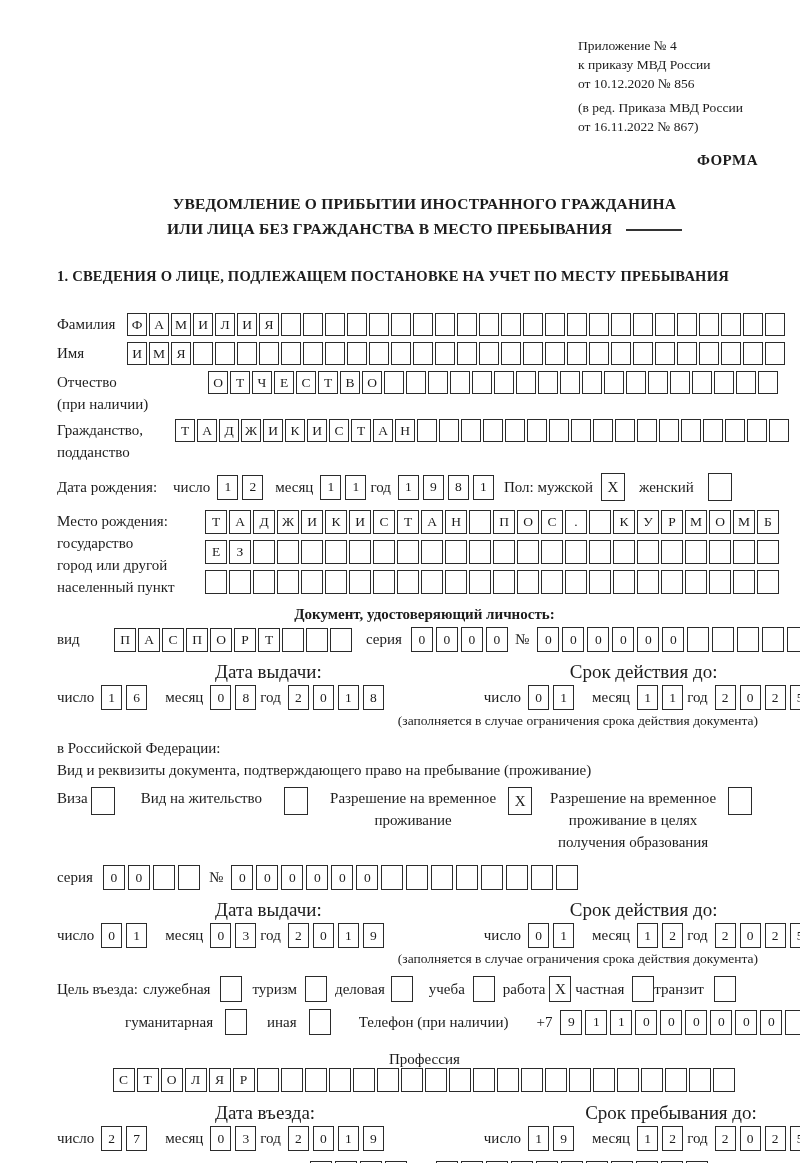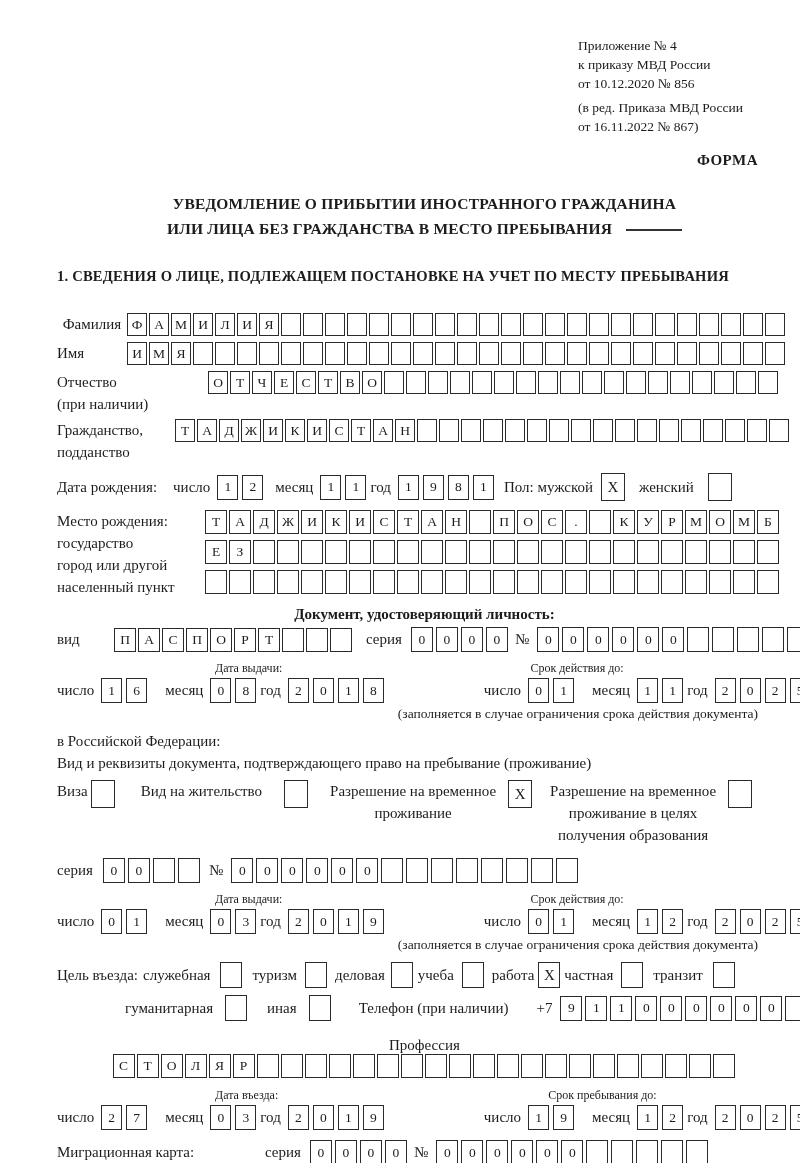--- a/index.html
+++ b/index.html
@@ -35,21 +35,21 @@
   .date .cell { width:21px; height:25px; margin-right:4px; }
 
   .cbox { flex:0 0 auto; width:24px; height:28px; border:1.6px solid #2b2b2b;
           display:inline-flex; align-items:center; justify-content:center; font-size:15px; }
   .cbox.sm { width:22px; height:26px; }
 
   .dl { flex:0 0 auto; margin-right:7px; }
   .ml14 { margin-left:14px; } .ml8 { margin-left:8px; }
 
   .center-bold { text-align:center; font-weight:bold; font-size:15px; margin-top:8px; }
-  .dates-header { display:flex; font-size:12px; margin-top:9px; }
+  .dates-header { display:flex; font-size:19px; margin-top:9px; }
   .note { font-size:13.5px; text-align:right; margin-right:34px; margin-top:3px; }
   .para { font-size:15px; margin-top:8px; line-height:22px; }
 
   .ctext { text-align:center; font-size:15px; line-height:22px; }
   .mt6 { margin-top:6px; }
 </style>
 </head>
 <body>
 
 <div class="content">
@@ -65,21 +65,21 @@
 
   <div class="title">
     <div>УВЕДОМЛЕНИЕ О ПРИБЫТИИ ИНОСТРАННОГО ГРАЖДАНИНА</div>
     <div>
       <span>ИЛИ ЛИЦА БЕЗ ГРАЖДАНСТВА В МЕСТО ПРЕБЫВАНИЯ</span><span class="blank-line"></span>
     </div>
   </div>
 
   <div class="section-heading">1. СВЕДЕНИЯ О ЛИЦЕ, ПОДЛЕЖАЩЕМ ПОСТАНОВКЕ НА УЧЕТ ПО МЕСТУ ПРЕБЫВАНИЯ</div>
 
-  <div class="frow" style="margin-top:28px;text-align:center;">
+  <div class="frow" style="margin-top:28px;">
     <span class="lab w70">Фамилия</span>
     <span class="cellrow">
         <span class="cell">Ф</span>
         <span class="cell">А</span>
         <span class="cell">М</span>
         <span class="cell">И</span>
         <span class="cell">Л</span>
         <span class="cell">И</span>
         <span class="cell">Я</span>
         <span class="cell"></span>
@@ -504,27 +504,27 @@
   <div class="note">(заполняется в случае ограничения срока действия документа)</div>
 
   <div class="frow" style="margin-top:9px;">
     <span class="lab" style="margin-right:5px;">Цель въезда:</span>
     <span class="lab">служебная</span>
     <span class="cbox sm" style="margin-left:10px;"></span>
     <span class="lab" style="margin-left:10px;">туризм</span>
     <span class="cbox sm" style="margin-left:8px;"></span>
     <span class="lab" style="margin-left:8px;">деловая</span>
     <span class="cbox sm" style="margin-left:6px;"></span>
-    <span class="lab" style="margin-left:5px;text-align:center;">учеба</span>
+    <span class="lab" style="margin-left:16px;text-align:center;">учеба</span>
     <span class="cbox sm" style="margin-left:8px;"></span>
     <span class="lab" style="margin-left:8px;">работа</span>
     <span class="cbox sm" style="margin-left:4px;">X</span>
     <span class="lab" style="margin-left:4px;">частная</span>
     <span class="cbox sm" style="margin-left:8px;"></span>
-    <span class="lab" style="margin-left:10px;">транзит</span>
+    <span class="lab" style="margin-left:0;">транзит</span>
     <span class="cbox sm" style="margin-left:10px;"></span>
   </div>
   <div class="frow" style="margin-top:7px;">
     <span class="lab" style="margin-left:68px;">гуманитарная</span>
     <span class="cbox sm" style="margin-left:12px;"></span>
     <span class="lab" style="margin-left:20px;">иная</span>
     <span class="cbox sm" style="margin-left:12px;"></span>
     <span class="lab" style="margin-left:28px;">Телефон (при наличии)</span>
     <span class="lab" style="margin-left:28px;margin-right:8px;">+7</span>
     <span class="cellrow num">

